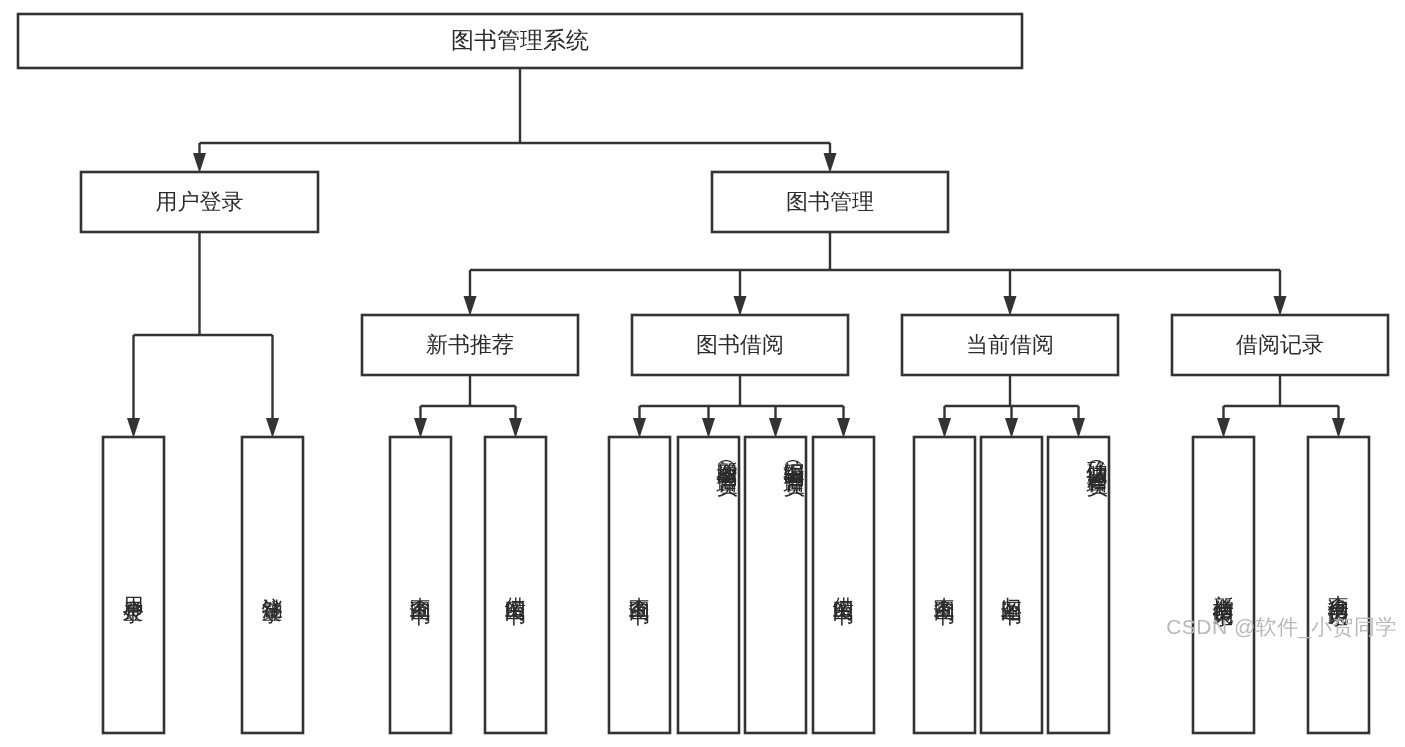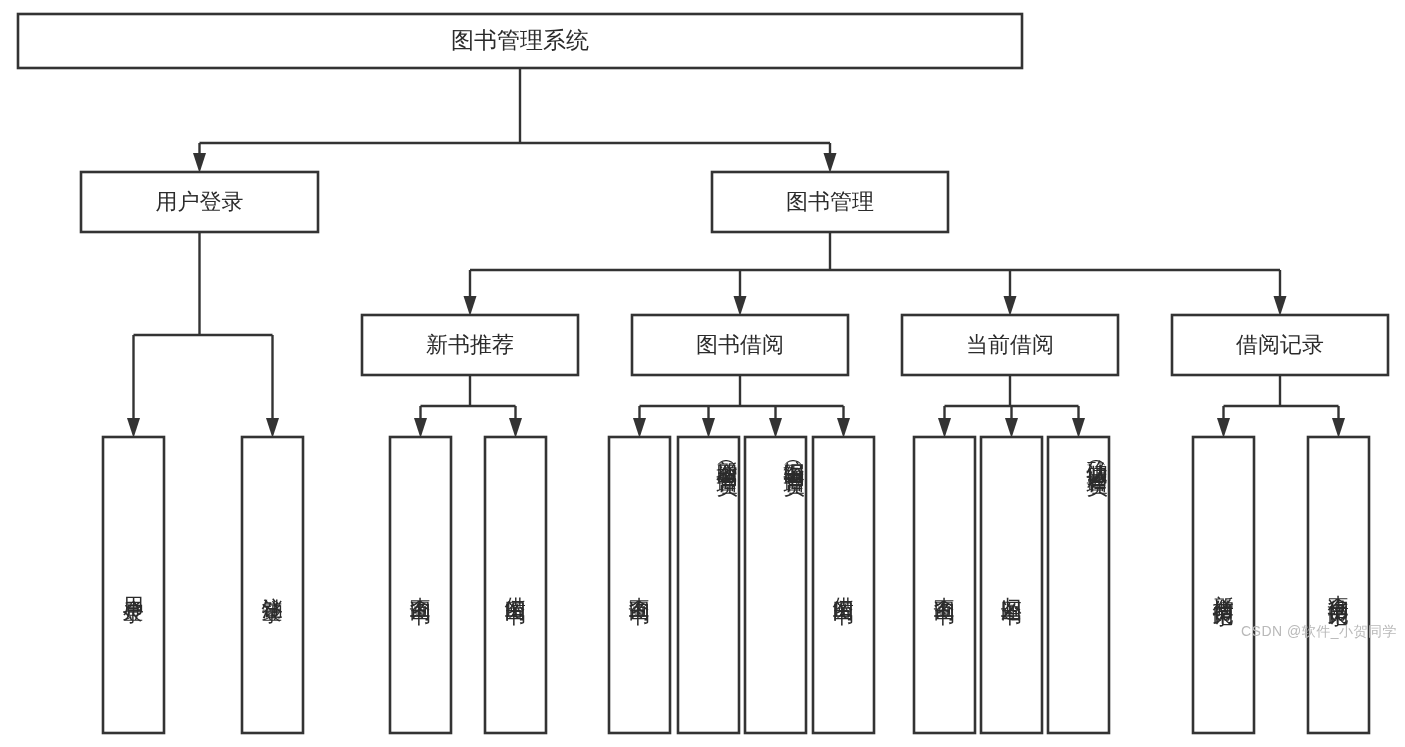--- a/index.html
+++ b/index.html
@@ -63,21 +63,21 @@
     color: #2b2b2b;
     text-align: center;
     white-space: nowrap;
     pointer-events: none;
   }
   .watermark {
     position: absolute;
     right: 8px;
     bottom: 6px;
     font-family: "Liberation Sans", "DejaVu Sans", sans-serif;
-    font-size: 14px;
+    font-size: 21px;
     color: #b9b9b9;
     letter-spacing: 0.5px;
     white-space: nowrap;
   }
 </style>
 </head>
 <body>
 
 <div id="diagram-root">
 

